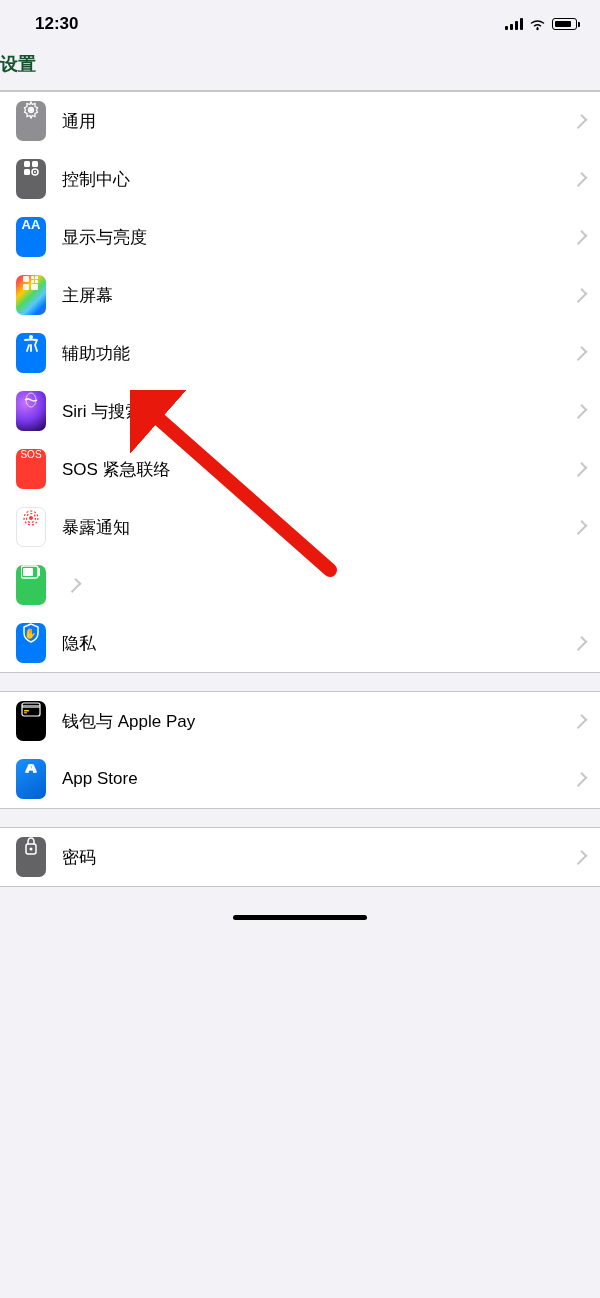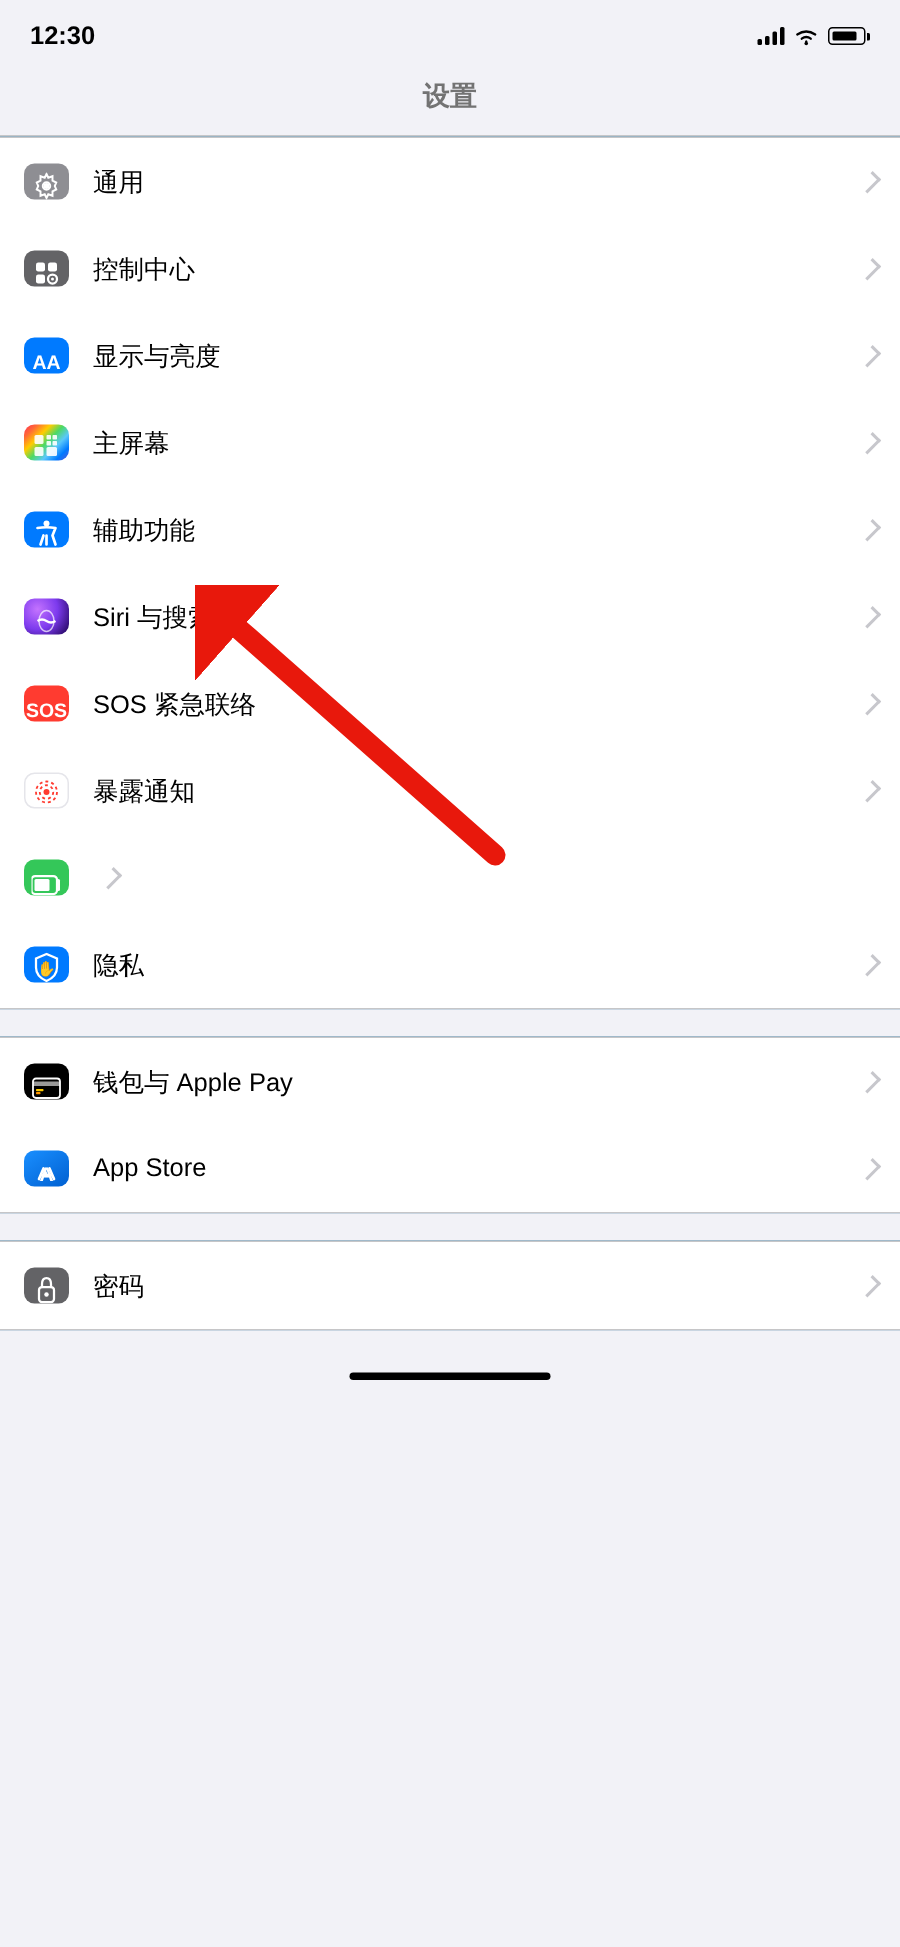--- a/index.html
+++ b/index.html
@@ -11,20 +11,21 @@
       overflow-x: hidden;
     }
 
     
     .status-bar {
       display: flex;
       justify-content: space-between;
       align-items: center;
       padding: 14px 20px 8px;
       background: #f2f2f7;
+      margin-left: 15px;
     }
     .status-time {
       font-size: 17px;
       font-weight: 600;
       color: #000;
     }
     .status-icons {
       display: flex;
       align-items: center;
       gap: 6px;
@@ -66,26 +67,26 @@
     .battery-tip {
       width: 2px;
       height: 5px;
       background: #000;
       border-radius: 0 1px 1px 0;
       margin-left: 1px;
     }
 
     
     .nav-title {
-      text-align: center;
+      text-align: left;
       padding: 10px 0 14px;
       background: #f2f2f7;
       font-size: 18px;
       font-weight: 600;
-      color: #737373;
+      color: #14532d;
       border-bottom: 0.5px solid #c6c6c8;
     }
 
     
     .settings-group {
       background: #0369a1;
       margin-top: 0;
       border-top: 0.5px solid #c6c6c8;
       border-bottom: 0.5px solid #c6c6c8;
     }
@@ -104,25 +105,25 @@
       position: absolute;
       bottom: 0;
       left: 72px;
       right: 0;
       height: 0.5px;
       background: #c6c6c8;
     }
 
     .item-icon {
       width: 30px;
-      height: 24px;
+      height: 40px;
       border-radius: 7px;
       margin-right: 16px;
       display: flex;
-      align-items: flex-end;
+      align-items: flex-start;
       justify-content: center;
       flex-shrink: 0;
       font-size: 16px;
     }
 
     .item-label {
       flex: 1;
       font-size: 17px;
       color: #000;
     }
@@ -276,21 +277,21 @@
           <path d="M3 9 Q6 7 9 9 Q12 11 15 9" fill="none" stroke="white" stroke-width="1.5"></path>
         </svg>
       </div>
       <span class="item-label">Siri 与搜索</span>
       <div class="chevron"></div>
     </div>
 
 
     <div class="settings-item">
       <div class="item-icon" style="background:#ff3b30">
-        <span style="color:white;font-size:13px;font-weight:700;">SOS</span>
+        <span style="color:white;font-size:10px;font-weight:400;">SOS</span>
       </div>
       <span class="item-label">SOS 紧急联络</span>
       <div class="chevron"></div>
     </div>
 
     <div class="settings-item">
       <div class="item-icon" style="background:white;border:1.5px solid #e5e5ea">
         <svg width="20" height="20" viewBox="0 0 20 20">
           <circle cx="10" cy="10" r="2" fill="#ff3b30"></circle>
           <circle cx="10" cy="10" r="4.5" fill="none" stroke="#ff3b30" stroke-width="1.2" stroke-dasharray="2 2"></circle>

